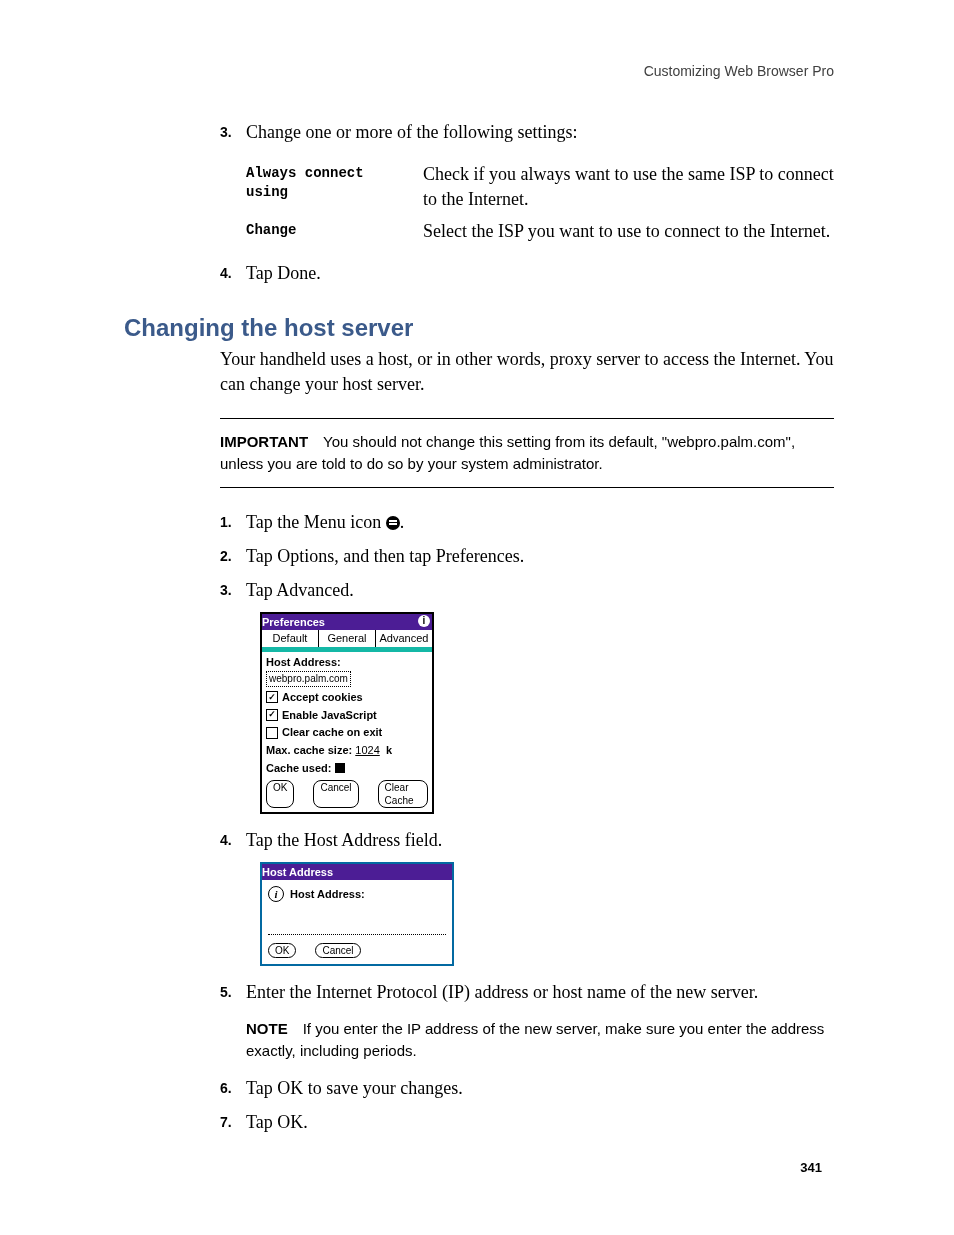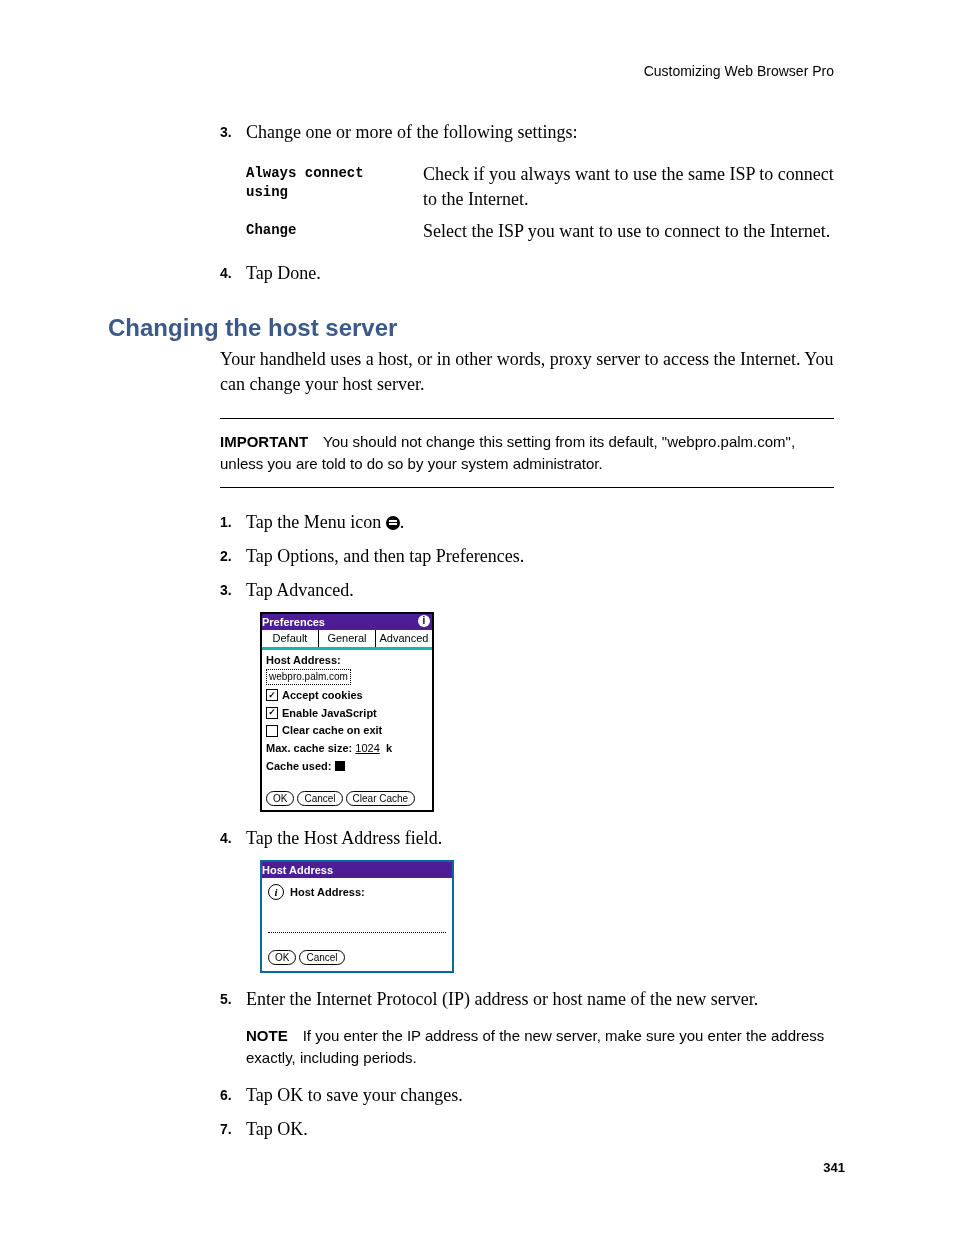--- a/index.html
+++ b/index.html
@@ -16,21 +16,21 @@
     font-family: "Palatino Linotype", "Book Antiqua", Palatino, Georgia, serif;
     font-size: 18px;
     line-height: 1.35;
   }
   .running-head {
     position: absolute;
     top: 62px;
     right: 120px;
     font-family: "Helvetica Neue", Helvetica, Arial, sans-serif;
     font-size: 14px;
-    color: #000000;
+    color: #404040;
   }
   .body-col {
     position: absolute;
     left: 220px;
     right: 120px;
     top: 120px;
   }
   .ol-num {
     display: flex;
     margin: 0 0 10px 0;
@@ -60,21 +60,21 @@
     font-family: Liberation Mono, monospace;
     font-weight: bold;
     font-size: 14px;
     padding-top: 2px;
   }
   .settings-def {
     flex: 1;
   }
   .h2 {
     position: absolute;
-    left: 108px;
+    left: 124px;
     font-family: "Arial Narrow", "Helvetica Condensed", Arial, sans-serif;
     font-stretch: condensed;
     font-weight: 600;
     font-size: 24px;
     color: #3b5a8a;
   }
   .intro {
     margin-top: 6px;
   }
   .rule-block {
@@ -118,21 +118,21 @@
     font-size: 15px;
     line-height: 1.45;
     margin: 14px 0 14px 26px;
   }
   .note-line .lead {
     font-weight: bold;
   }
   .page-num {
     position: absolute;
     bottom: 58px;
-    right: 109px;
+    right: 132px;
     font-family: Arial, Helvetica, sans-serif;
     font-weight: bold;
     font-size: 13px;
   }
 
   
   .palm-pref {
     width: 170px;
     border: 2px solid #000;
     margin: 10px 0 14px 40px;
@@ -158,21 +158,21 @@
     border-radius: 50%;
     background: #fff;
     color: #000;
     font-size: 10px;
     line-height: 12px;
     text-align: center;
     font-weight: bold;
   }
   .palm-tabs {
     display: flex;
-    border-bottom: 3px solid #14b8a6;
+    border-bottom: 5px solid #14b8a6;
   }
   .palm-tab {
     flex: 1;
     text-align: center;
     border-right: 1px solid #000;
     padding: 1px 0;
   }
   .palm-tab:last-child { border-right: none; }
   .palm-body { padding: 3px 4px 4px 4px; }
   .palm-label-b { font-weight: bold; }
@@ -196,21 +196,21 @@
     display: inline-flex;
     align-items: center;
     justify-content: center;
     font-size: 9px;
     line-height: 1;
   }
   .palm-line { margin-top: 3px; font-weight: bold; }
   .palm-line .val { text-decoration: underline; font-weight: normal; }
   .palm-cache { display:flex; align-items:center; gap:4px; margin-top:3px; font-weight:bold; }
   .palm-cache .bar { width:10px; height:10px; background:#000; }
-  .palm-btn-row { display:flex; gap:3px; margin-top:17px; }
+  .palm-btn-row { display:flex; gap:19px; margin-top:4px; }
   .palm-btn {
     border: 1px solid #000;
     border-radius: 8px;
     padding: 0 6px;
     font-size: 10px;
     line-height: 13px;
   }
 
   
   .palm-host {

